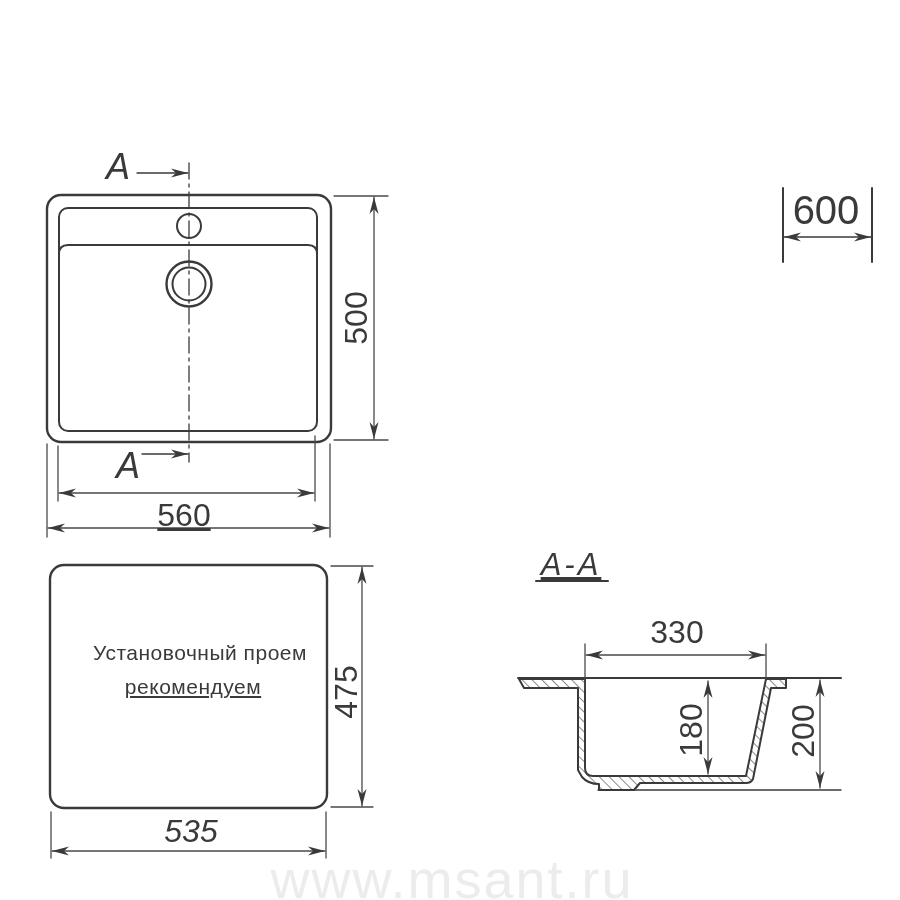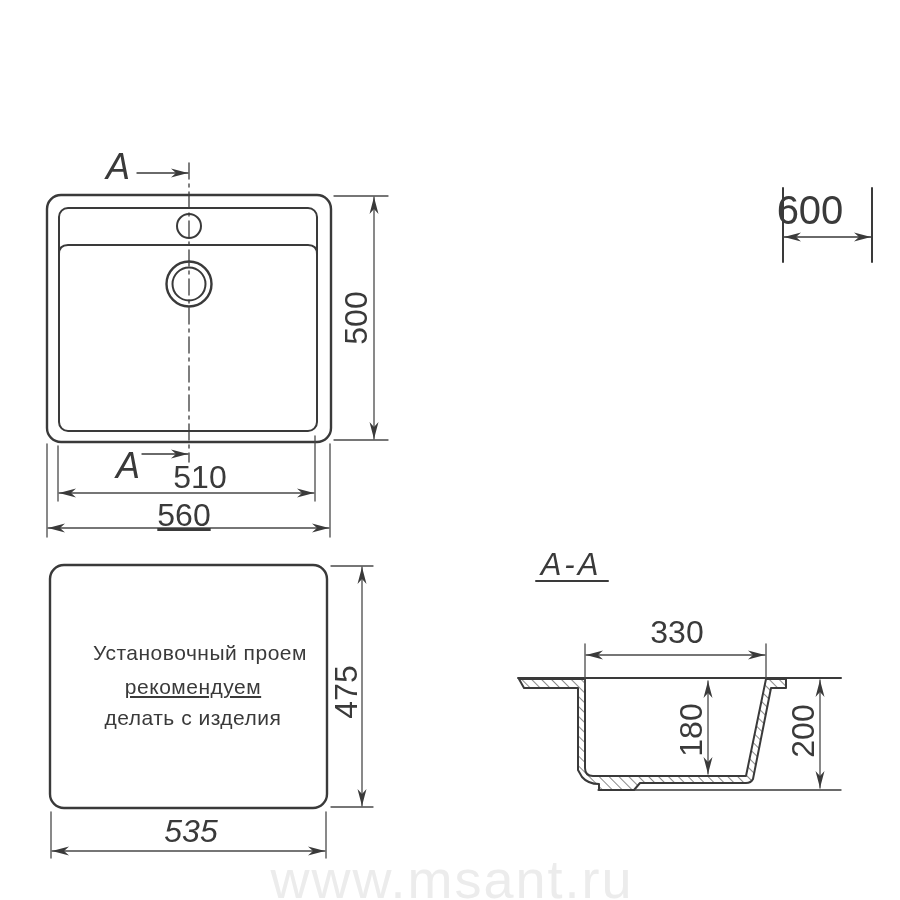--- a/index.html
+++ b/index.html
@@ -116,31 +116,29 @@
       <line x1="708" y1="681" x2="708" y2="774" stroke-width="1.3" marker-start="url(#arr)" marker-end="url(#arr)"></line>
 
       <line x1="820" y1="680" x2="820" y2="788" stroke-width="1.3" marker-start="url(#arr)" marker-end="url(#arr)"></line>
     </g>
   </svg>
 
   <span class="lbl sec" style="left:98px;top:149px;width:40px;">A</span>
   <span class="lbl sec" style="left:108px;top:448px;width:40px;">A</span>
 
   <span class="lbl dim rot" style="left:296px;top:301px;width:120px;height:34px;line-height:34px;">500</span>
-  <span class="lbl dim" style="left:140px;top:461px;width:120px;">510</span>
   <span class="lbl dim" style="left:124px;top:499px;width:120px;text-decoration:underline;">560</span>
 
-  <span class="lbl dim-big" style="left:740px;top:190px;width:140px;">600</span>
+  <span class="lbl dim-big" style="left:756px;top:190px;width:140px;">600</span>
 
   <span class="lbl note" style="left:50px;top:642px;width:300px;">Установочный проем</span>
   <span class="lbl note" style="left:43px;top:676px;width:300px;text-decoration:underline;">рекомендуем</span>
-  <span class="lbl note" style="left:43px;top:707px;width:300px;">делать с изделия</span>
 
   <span class="lbl dim rot" style="left:286px;top:675px;width:120px;height:34px;line-height:34px;">475</span>
   <span class="lbl dim" style="left:131px;top:815px;width:120px;font-style:italic;">535</span>
 
-  <span class="lbl aa" style="left:511px;top:549px;width:120px;">A-A</span>
+  <span class="lbl aa" style="left:511px;top:549px;width:120px;text-decoration:underline;">A-A</span>
   <span class="lbl dim" style="left:617px;top:616px;width:120px;">330</span>
   <span class="lbl dim rot" style="left:631px;top:713px;width:120px;height:34px;line-height:34px;">180</span>
   <span class="lbl dim rot" style="left:743px;top:714px;width:120px;height:34px;line-height:34px;">200</span>
 
   <span class="lbl wm" style="left:152px;top:852px;width:600px;">www.msant.ru</span>
 </div>
 
 </body></html>

